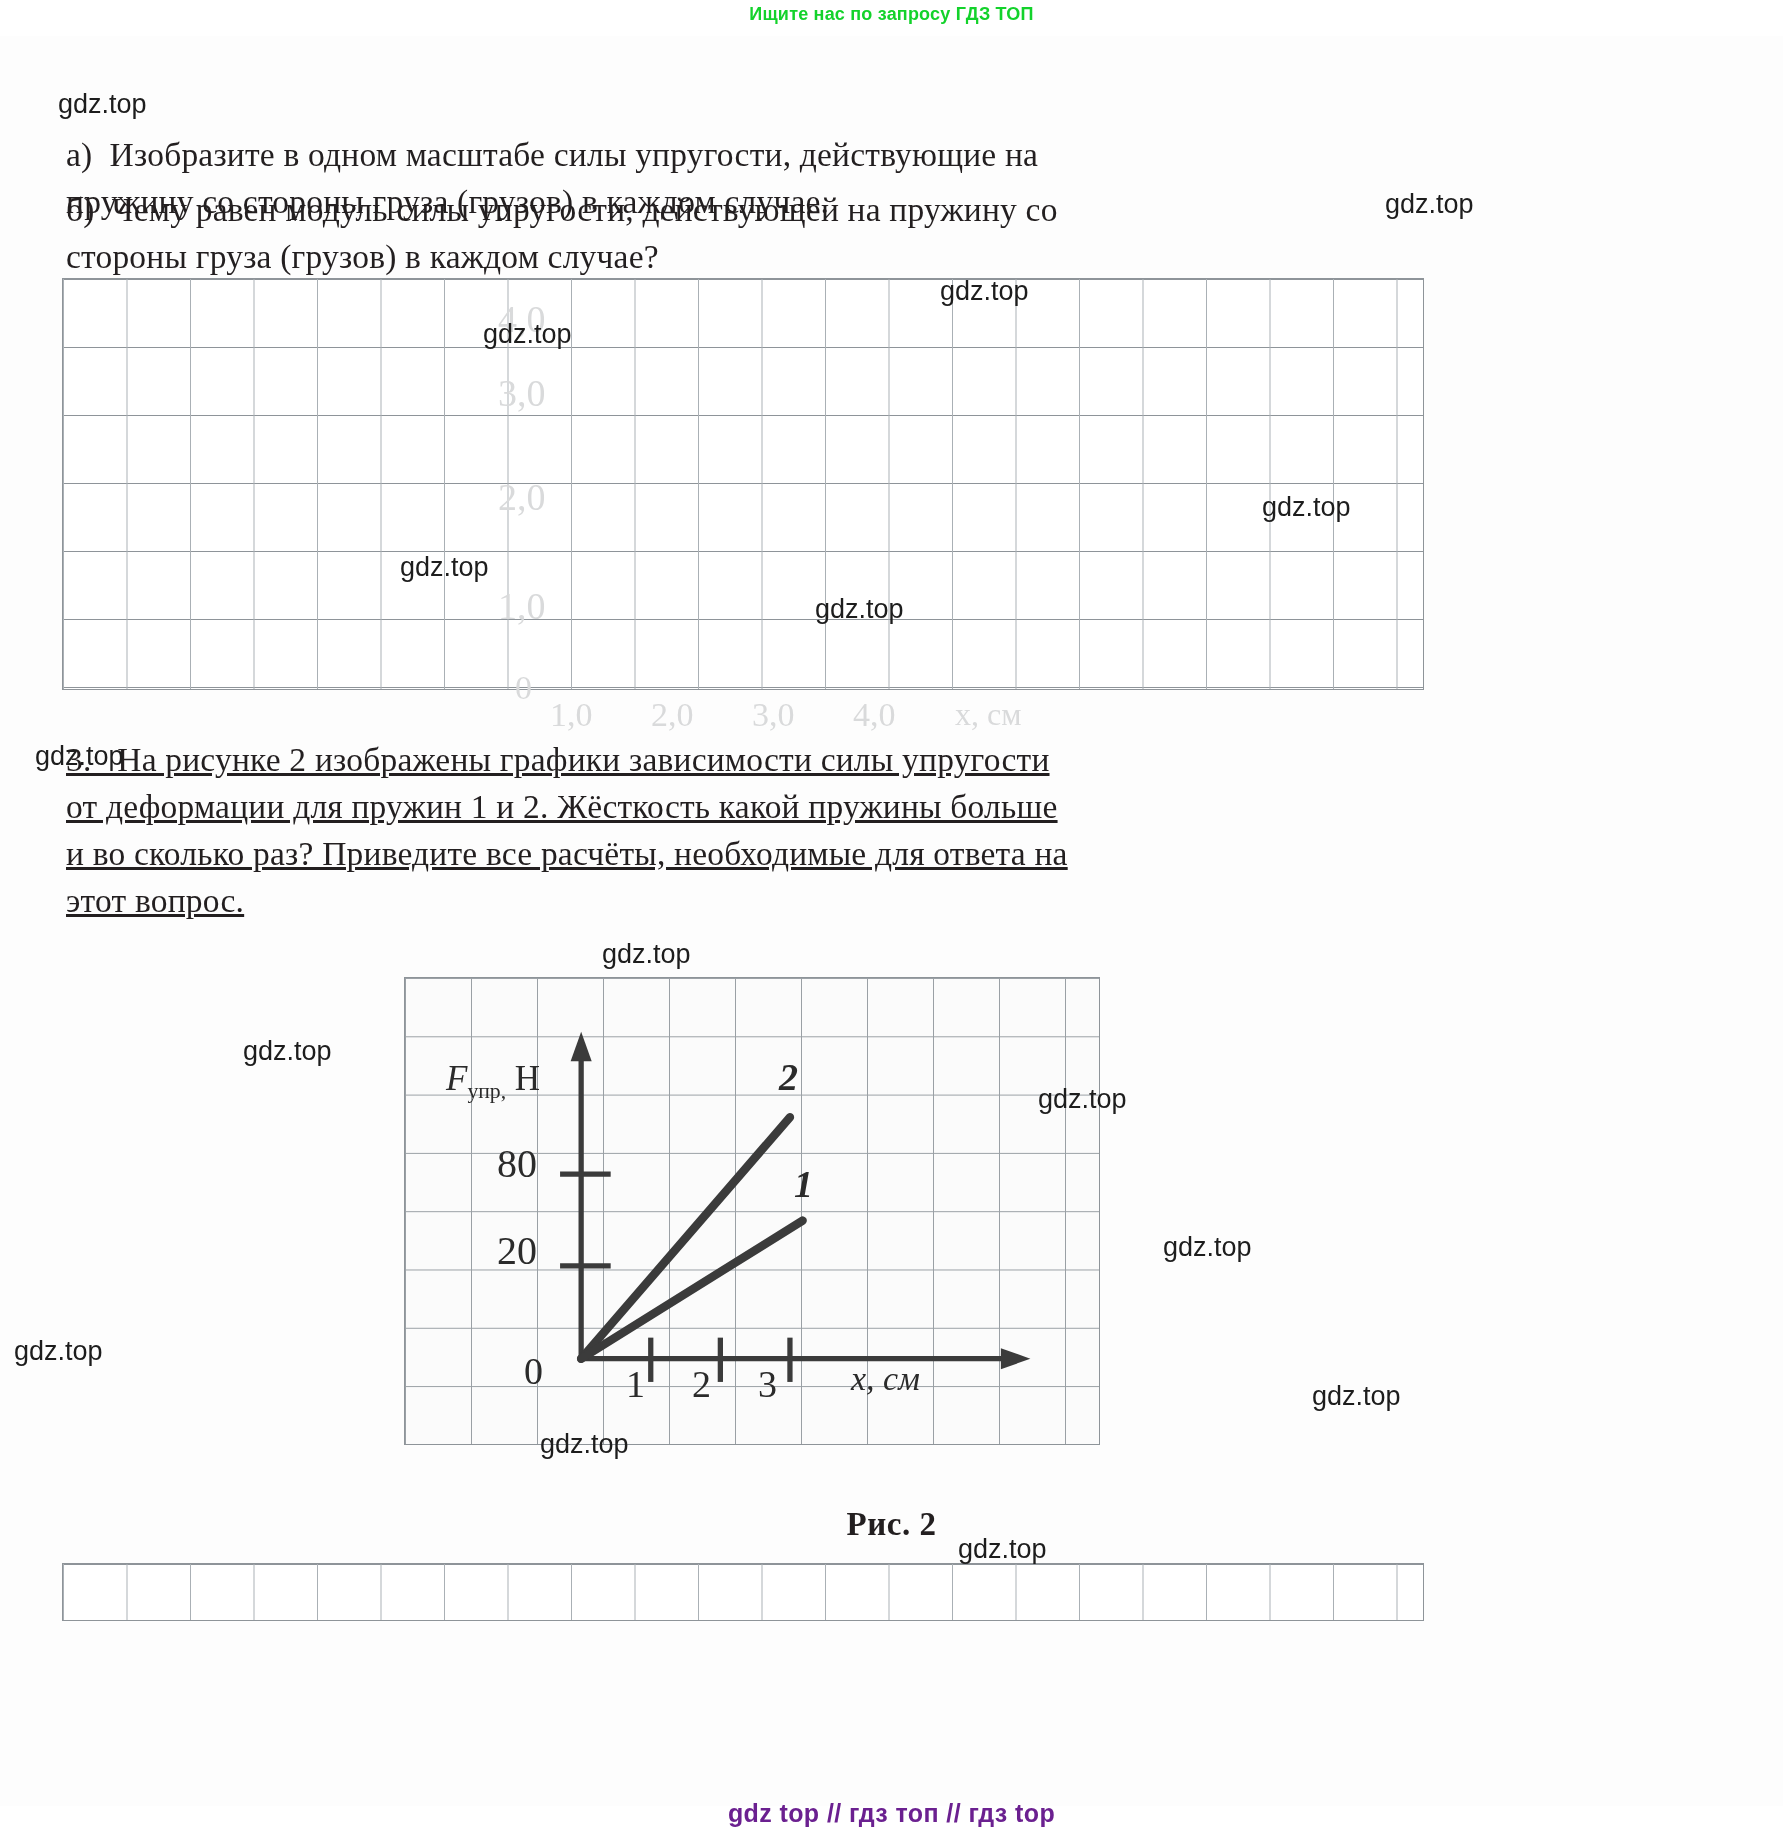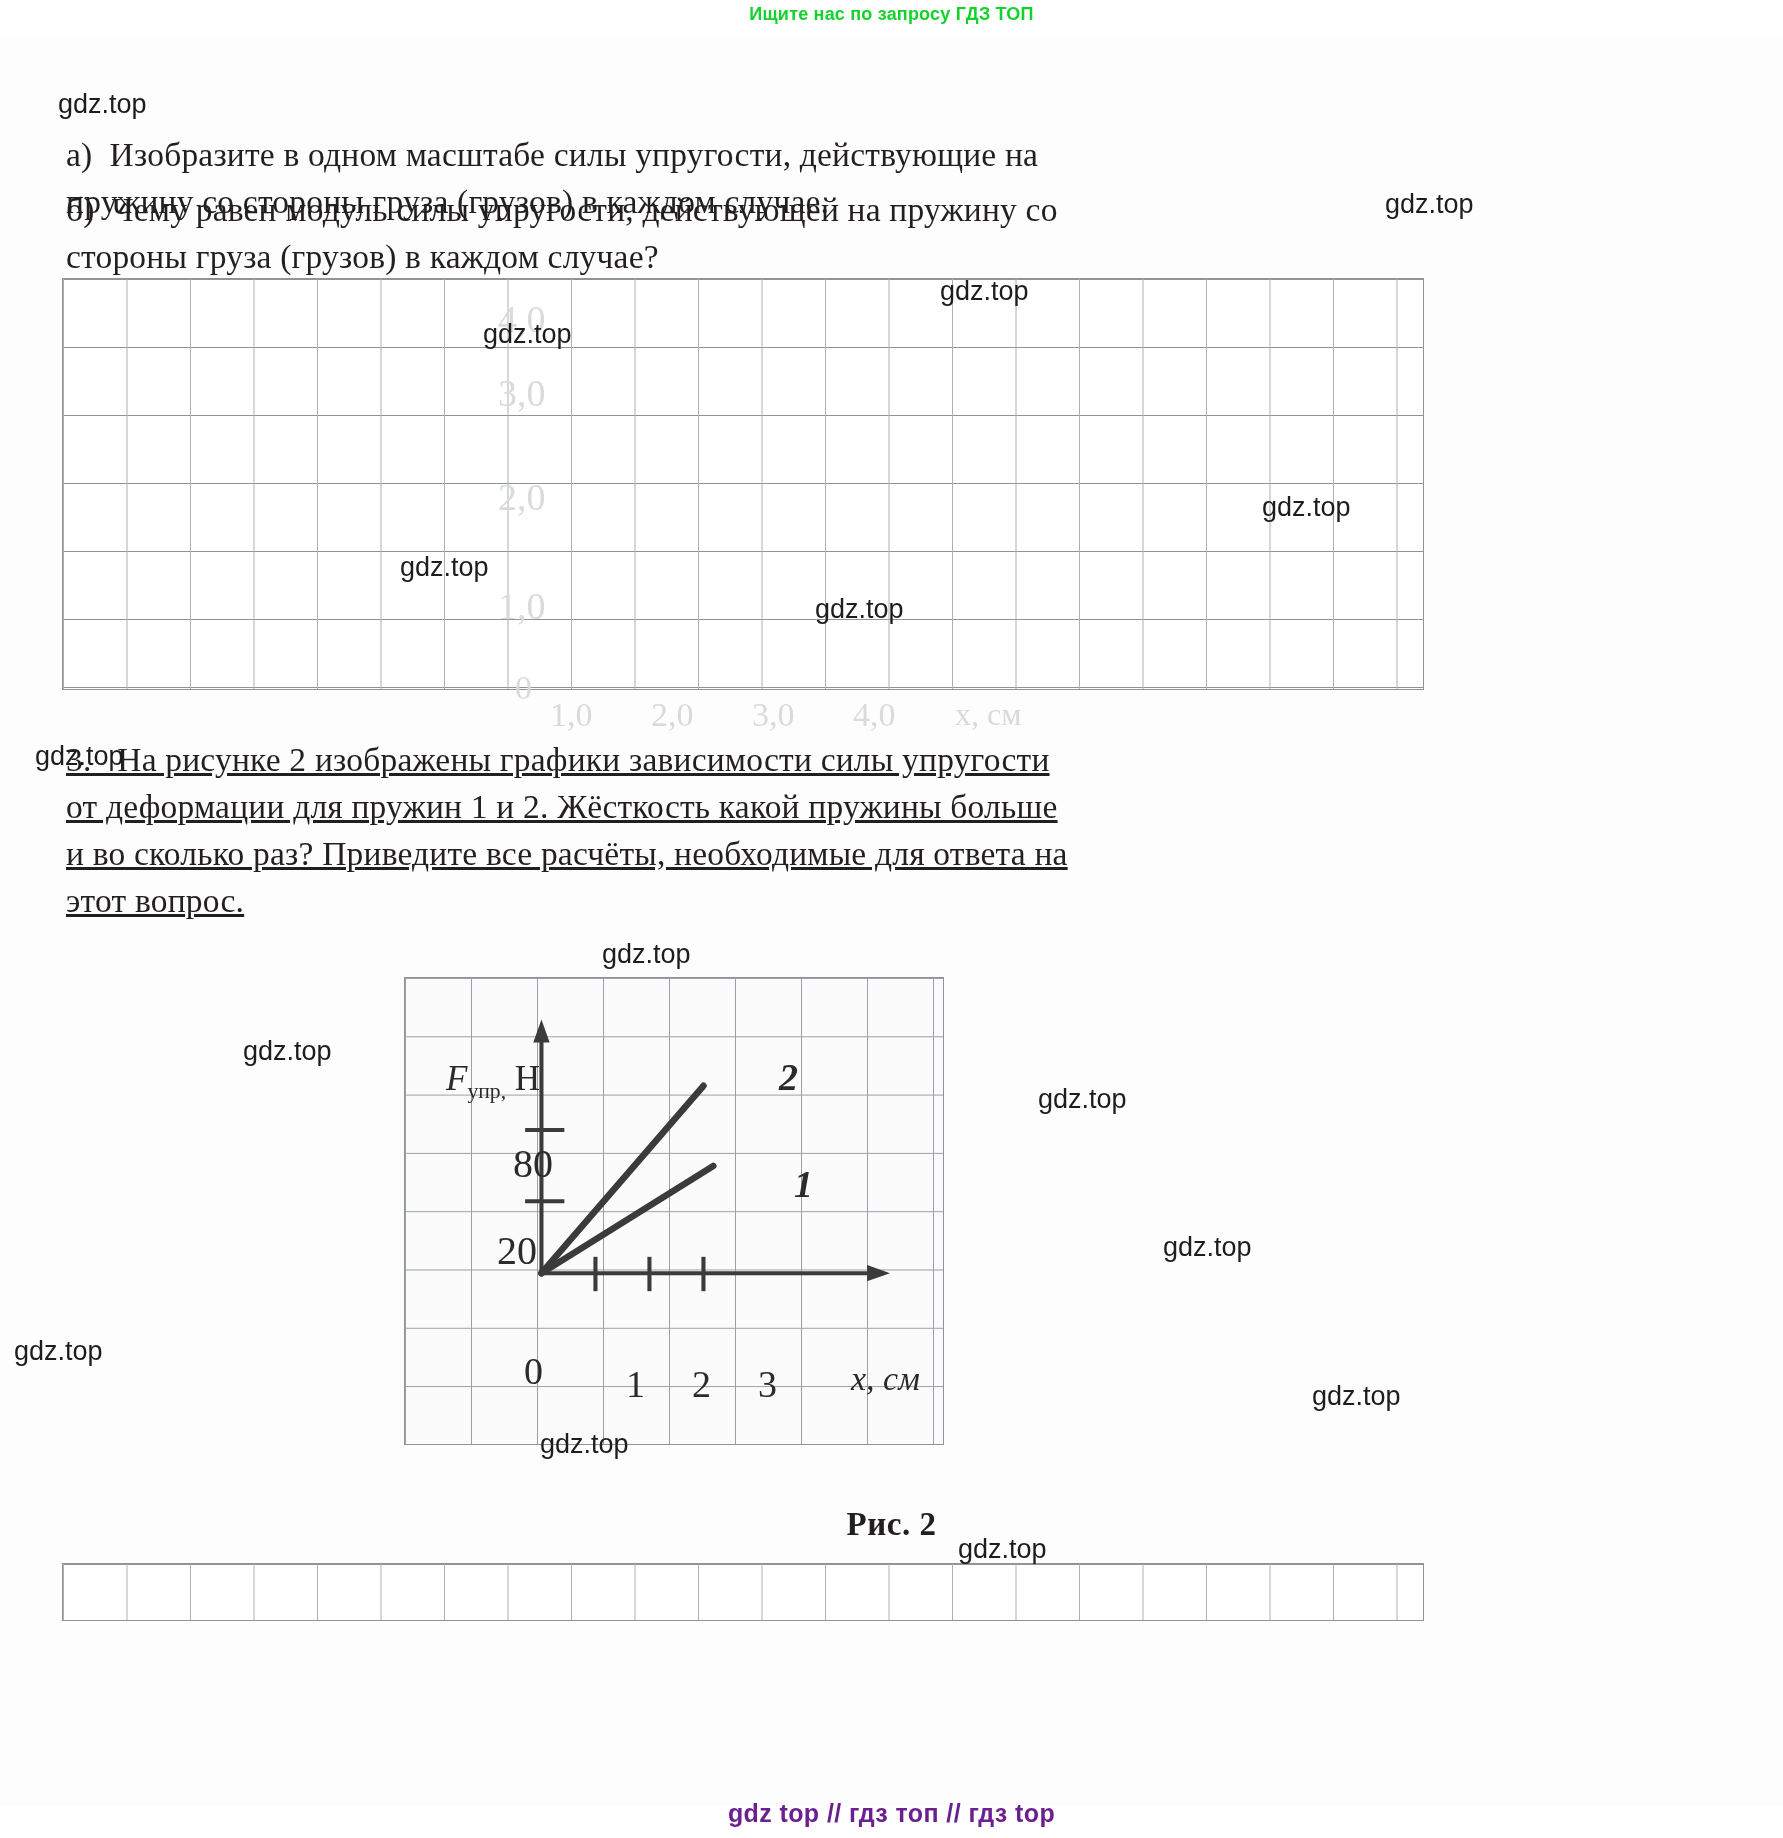--- a/index.html
+++ b/index.html
@@ -94,21 +94,21 @@
     font-family: "Liberation Serif", serif;
     pointer-events: none;
     white-space: nowrap;
   }
 
   
   #fig2-wrap {
     position: absolute;
     left: 404px;
     top: 941px;
-    width: 540px;
+    width: 696px;
     height: 468px;
   }
   #fig2-grid {
     position: absolute;
     inset: 0;
     border: 1px solid #8e9499;
     background-color: #fbfbfb;
     background-image:
       linear-gradient(to right, #9aa0a5 1px, transparent 1px),
       linear-gradient(to bottom, #9aa0a5 1px, transparent 1px);
@@ -198,21 +198,21 @@
 
       <line x1="168" y1="362" x2="366" y2="133" stroke="#3b3b3b" stroke-width="8" stroke-linecap="round"></line>
 
       <line x1="168" y1="362" x2="378" y2="231" stroke="#3b3b3b" stroke-width="8" stroke-linecap="round"></line>
     </svg>
 
     <div class="axlabel" style="left:42px; top:82px; font-size:35px;">
       <span class="it">F</span><sub>упр,</sub>&nbsp;<span>Н</span>
     </div>
 
-    <div class="axlabel" style="left:93px; top:163px; font-size:40px;margin-left:16px;">80</div>
+    <div class="axlabel" style="left:93px; top:163px; font-size:40px;">80</div>
     <div class="axlabel" style="left:93px; top:250px; font-size:40px;">20</div>
 
     <div class="axlabel" style="left:120px; top:372px; font-size:38px;">0</div>
     <div class="axlabel" style="left:222px; top:385px; font-size:38px;">1</div>
     <div class="axlabel" style="left:288px; top:385px; font-size:38px;">2</div>
     <div class="axlabel" style="left:354px; top:385px; font-size:38px;">3</div>
 
     <div class="axlabel" style="left:447px; top:383px; font-size:34px;">
       <span class="it">x, см</span>
     </div>

